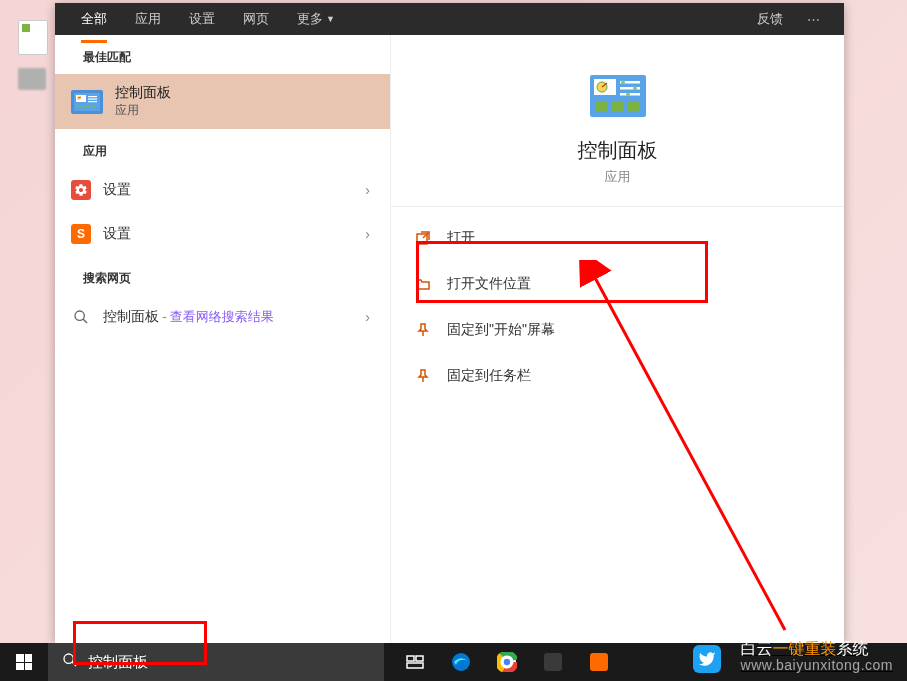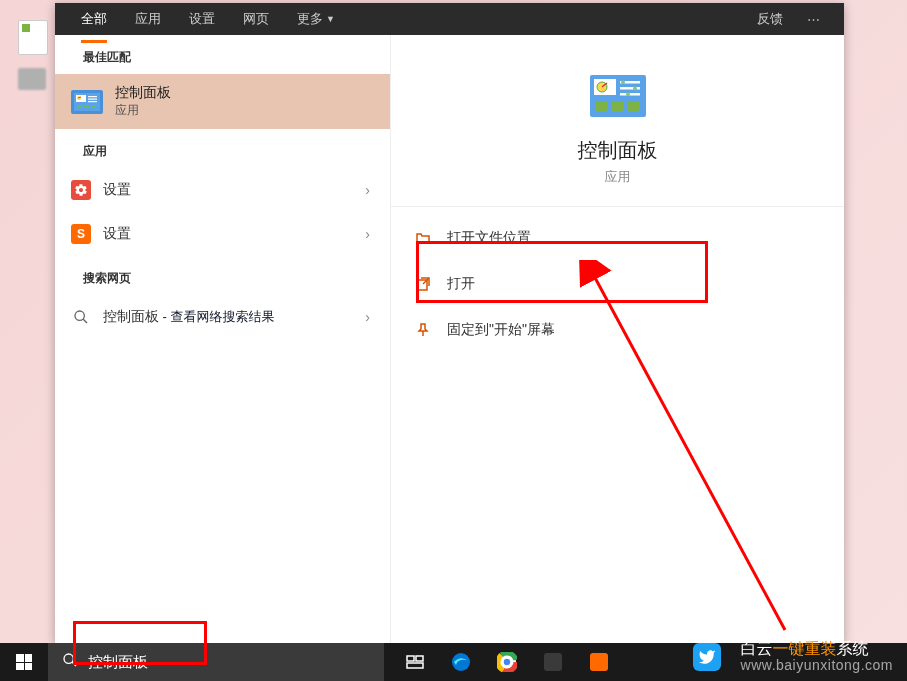--- a/index.html
+++ b/index.html
@@ -30,21 +30,21 @@
     .cp-icon-sm svg { width: 26px; height: 18px; }
     .result-text .title { font-size: 14px; color: #222; font-weight: 500; }
     .result-text .sub { font-size: 12px; color: #555; }
     
     .list-item { display: flex; align-items: center; padding: 12px 16px; gap: 12px; cursor: pointer; position: relative; }
     .item-icon { width: 20px; height: 20px; display: flex; align-items: center; justify-content: center; border-radius: 3px; flex-shrink: 0; }
     .item-icon.gear { background: #e74c3c; color: #fff; font-size: 12px; }
     .item-icon.sogou { background: #ff6a00; color: #fff; font-weight: bold; font-size: 12px; }
     .item-icon.search { color: #666; }
     .item-label { font-size: 14px; color: #333; flex: 1; }
-    .item-label .hint { color: #0f172a; font-size: 13px; }
+    .item-label .hint { color: #8b5cf6; font-size: 13px; font-family: Liberation Serif, serif; }
     .chevron { color: #888; font-size: 14px; padding-right: 4px; }
     
     .preview { padding: 40px 0 20px; text-align: center; border-bottom: 1px solid #eee; }
     .cp-icon-lg { width: 56px; height: 42px; margin: 0 auto 20px; position: relative; }
     .preview-title { font-size: 20px; color: #222; margin-bottom: 4px; }
     .preview-sub { font-size: 13px; color: #888; }
     
     .actions { padding: 8px 0; }
     .action-item { display: flex; align-items: center; padding: 14px 24px; gap: 16px; cursor: pointer; font-size: 14px; color: #333; }
     .action-icon { width: 16px; height: 16px; color: #d35400; display: inline-flex; align-items: center; justify-content: center; }
@@ -59,21 +59,21 @@
     .win-icon span { background: #fff; }
     
     .search-box { width: 336px; height: 38px; background: #3a3a3a; display: flex; align-items: center; padding: 0 14px; gap: 10px; }
     .search-box .sicon { color: #fff; }
     .search-box input { flex: 1; background: transparent; border: none; outline: none; color: #fff; font-size: 15px; }
     @keyframes blink { 50% { opacity: 0; } }
     
     .task-icons { display: flex; align-items: center; gap: 0; margin-left: 8px; }
     .tbtn { width: 46px; height: 38px; display: flex; align-items: center; justify-content: center; cursor: pointer; }
     
-    .watermark { position: absolute; bottom: 8px; right: 14px; display: flex; align-items: center; gap: 20px; z-index: 20; pointer-events: none; }
+    .watermark { position: absolute; bottom: 8px; right: 14px; display: flex; align-items: flex-end; gap: 20px; z-index: 20; pointer-events: none; text-decoration: underline; }
     .wm-icon { width: 28px; height: 28px; background: #1da1f2; border-radius: 6px; display: flex; align-items: center; justify-content: center; }
     .wm-text { color: #fff; font-size: 16px; font-weight: 500; display: flex; flex-direction: column; line-height: 1.1; }
     .wm-text .line1 { font-size: 16px; white-space: nowrap; }
     .wm-text .line2 { font-size: 14px; letter-spacing: 0.5px; color: rgba(255,255,255,.6); }
     .wm-text .accent { color: #ff9500; }
   </style>
 </head>
 <body>
 
 <div class="desktop-icon"></div>
@@ -167,42 +167,50 @@
               <rect x="38" y="26" width="11" height="10" fill="#7cb342" rx="1"></rect>
             </svg>
         </div>
         <div class="preview-title">控制面板</div>
         <div class="preview-sub">应用</div>
       </div>
       <div class="actions">
         <div class="action-item">
           <span class="action-icon">
               <svg width="16" height="16" viewBox="0 0 16 16" fill="none" stroke="#d35400" stroke-width="1.5">
-                <path d="M2 4 h4 l1 2 h7 v7 h-12 z"></path>
-              </svg>
-            </span>
-          <span>打开文件位置</span>
-        </div>
-        <div class="action-item">
-          <span class="action-icon">
-              <svg width="16" height="16" viewBox="0 0 16 16" fill="none" stroke="#d35400" stroke-width="1.5">
                 <rect x="2" y="4" width="10" height="10"></rect>
                 <path d="M6 2 h8 v8"></path>
                 <path d="M14 2 L8 8"></path>
               </svg>
             </span>
           <span>打开</span>
         </div>
         <div class="action-item">
           <span class="action-icon">
               <svg width="16" height="16" viewBox="0 0 16 16" fill="none" stroke="#d35400" stroke-width="1.5">
+                <path d="M2 4 h4 l1 2 h7 v7 h-12 z"></path>
+              </svg>
+            </span>
+          <span>打开文件位置</span>
+        </div>
+        <div class="action-item">
+          <span class="action-icon">
+              <svg width="16" height="16" viewBox="0 0 16 16" fill="none" stroke="#d35400" stroke-width="1.5">
                 <path d="M6 2 h4 v5 l2 2 h-8 l2 -2 z M8 9 v5"></path>
               </svg>
             </span>
           <span>固定到"开始"屏幕</span>
+        </div>
+        <div class="action-item">
+          <span class="action-icon">
+              <svg width="16" height="16" viewBox="0 0 16 16" fill="none" stroke="#d35400" stroke-width="1.5">
+                <path d="M6 2 h4 v5 l2 2 h-8 l2 -2 z M8 9 v5"></path>
+              </svg>
+            </span>
+          <span>固定到任务栏</span>
         </div>
       </div>
     </div>
   </div>
 </div>
 
 <div class="annotation-box1"></div>
 <div class="annotation-box2"></div>
 <svg class="annotation-arrow" viewBox="0 0 230 380">
   <defs>

